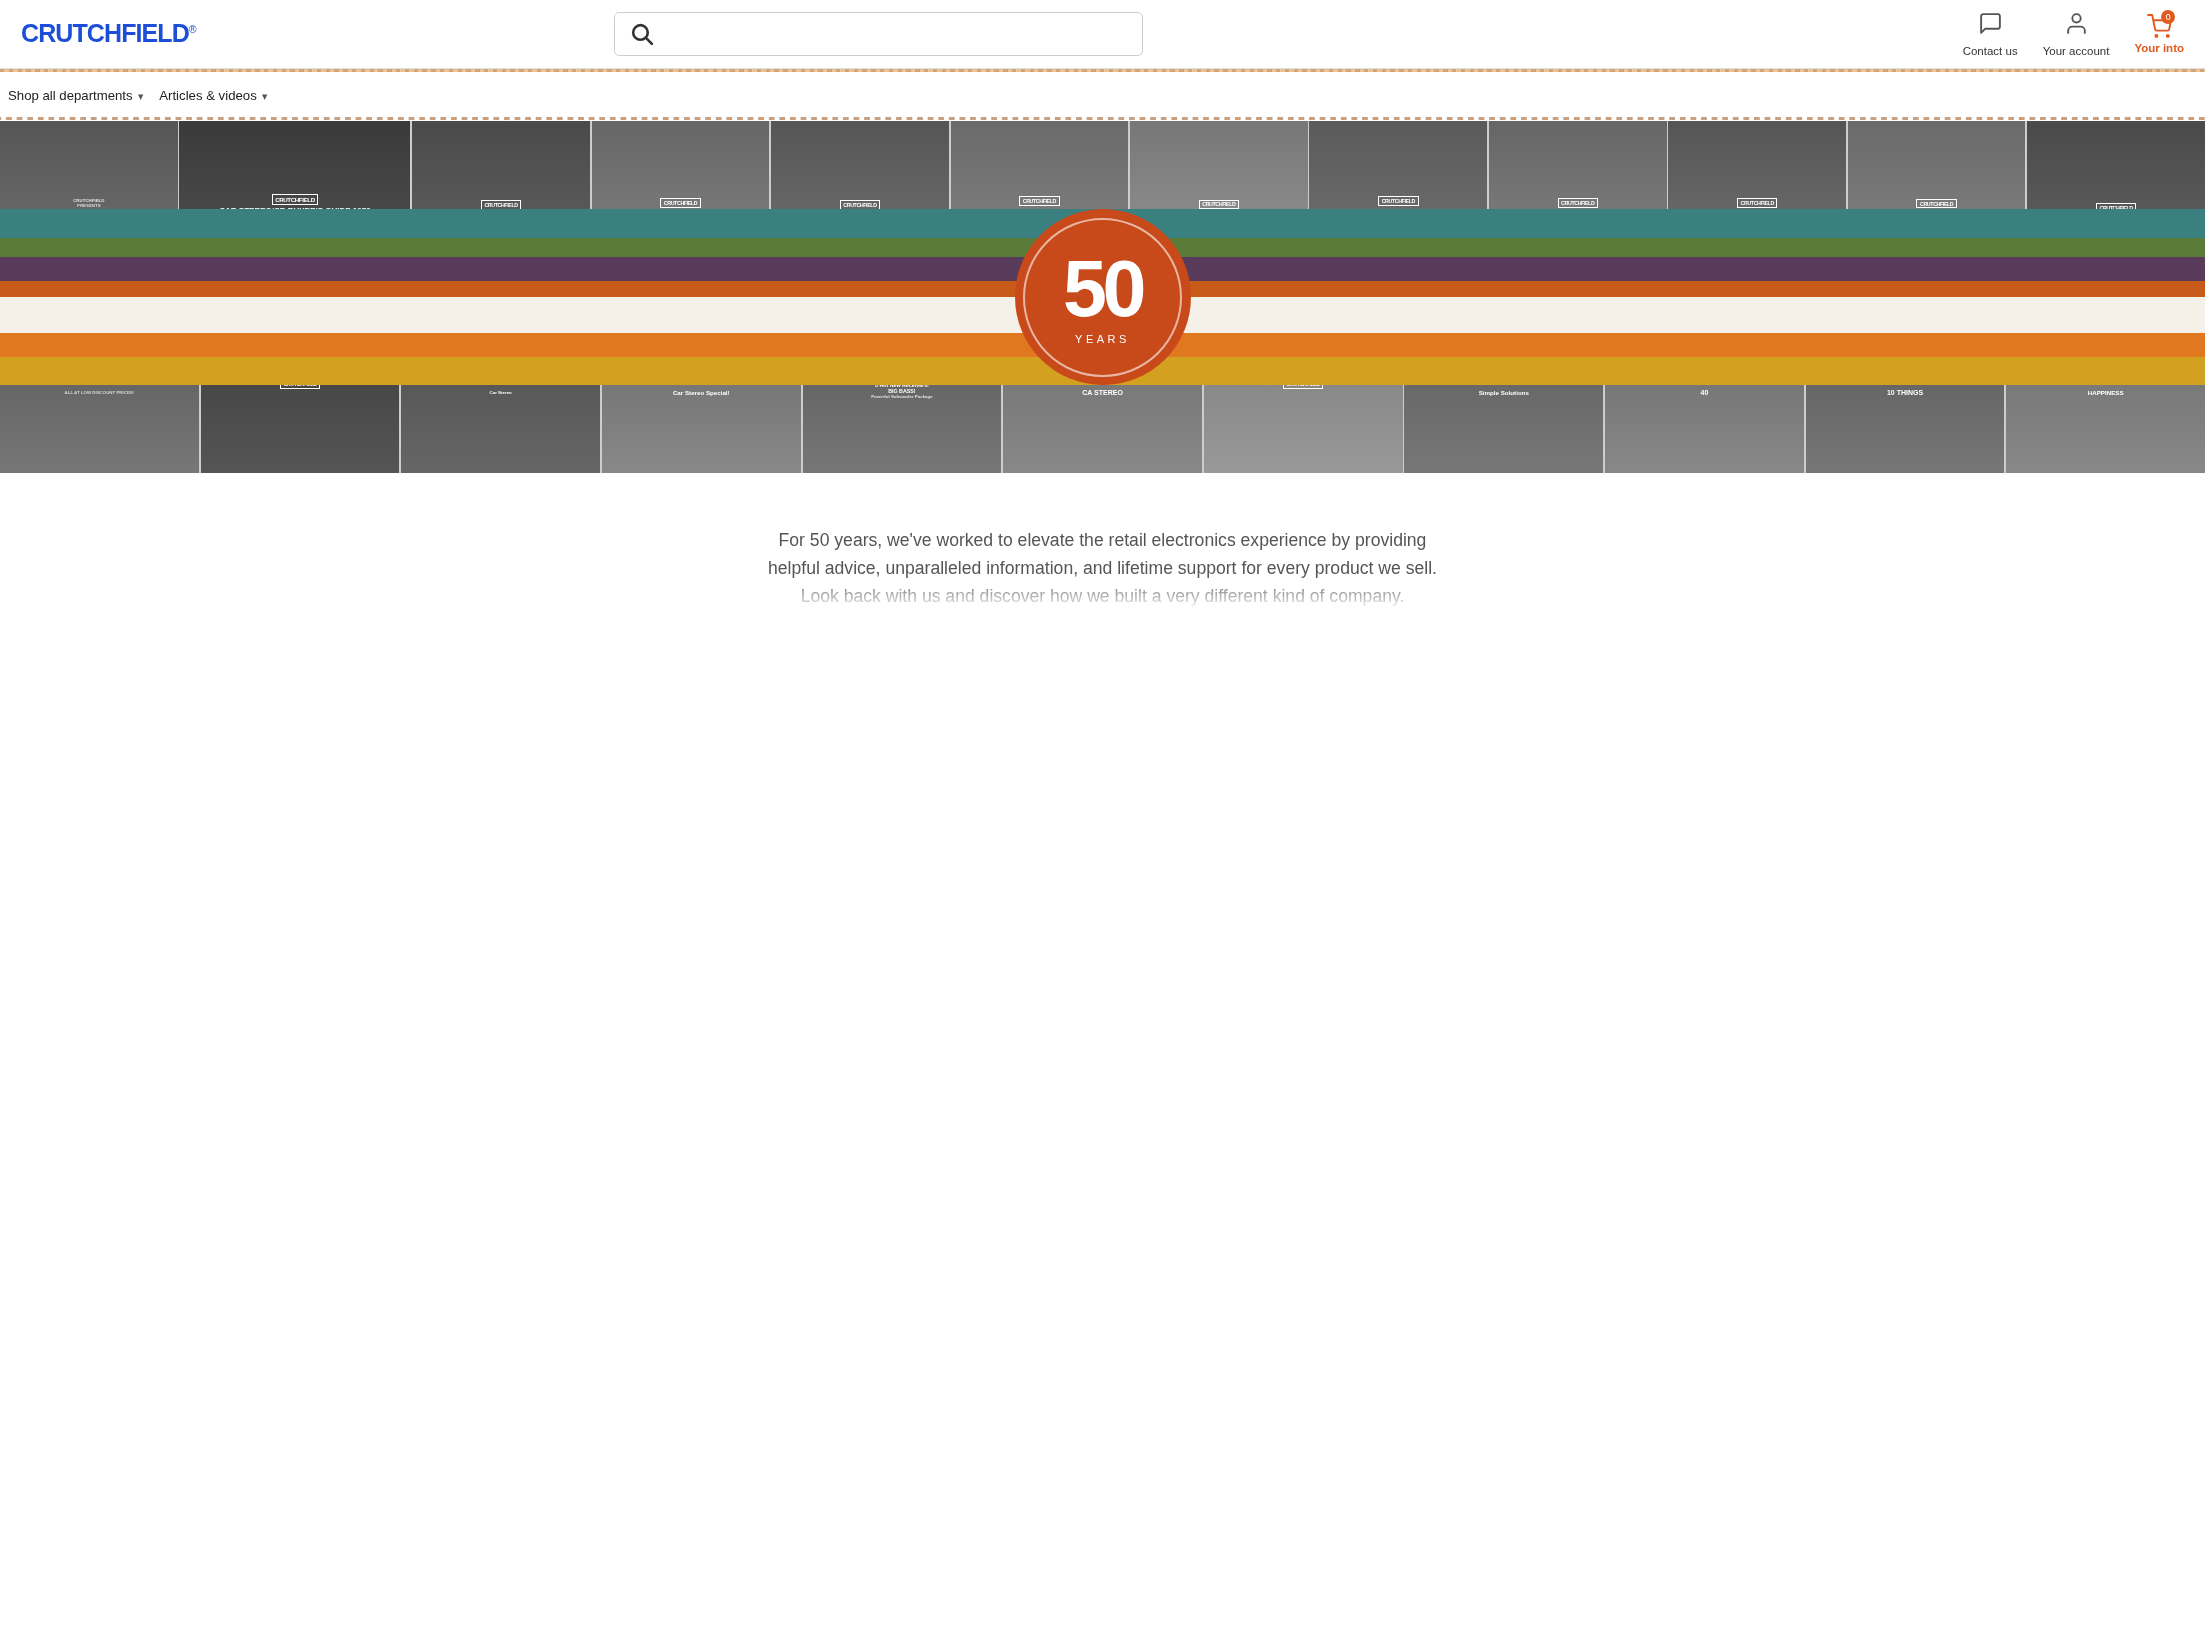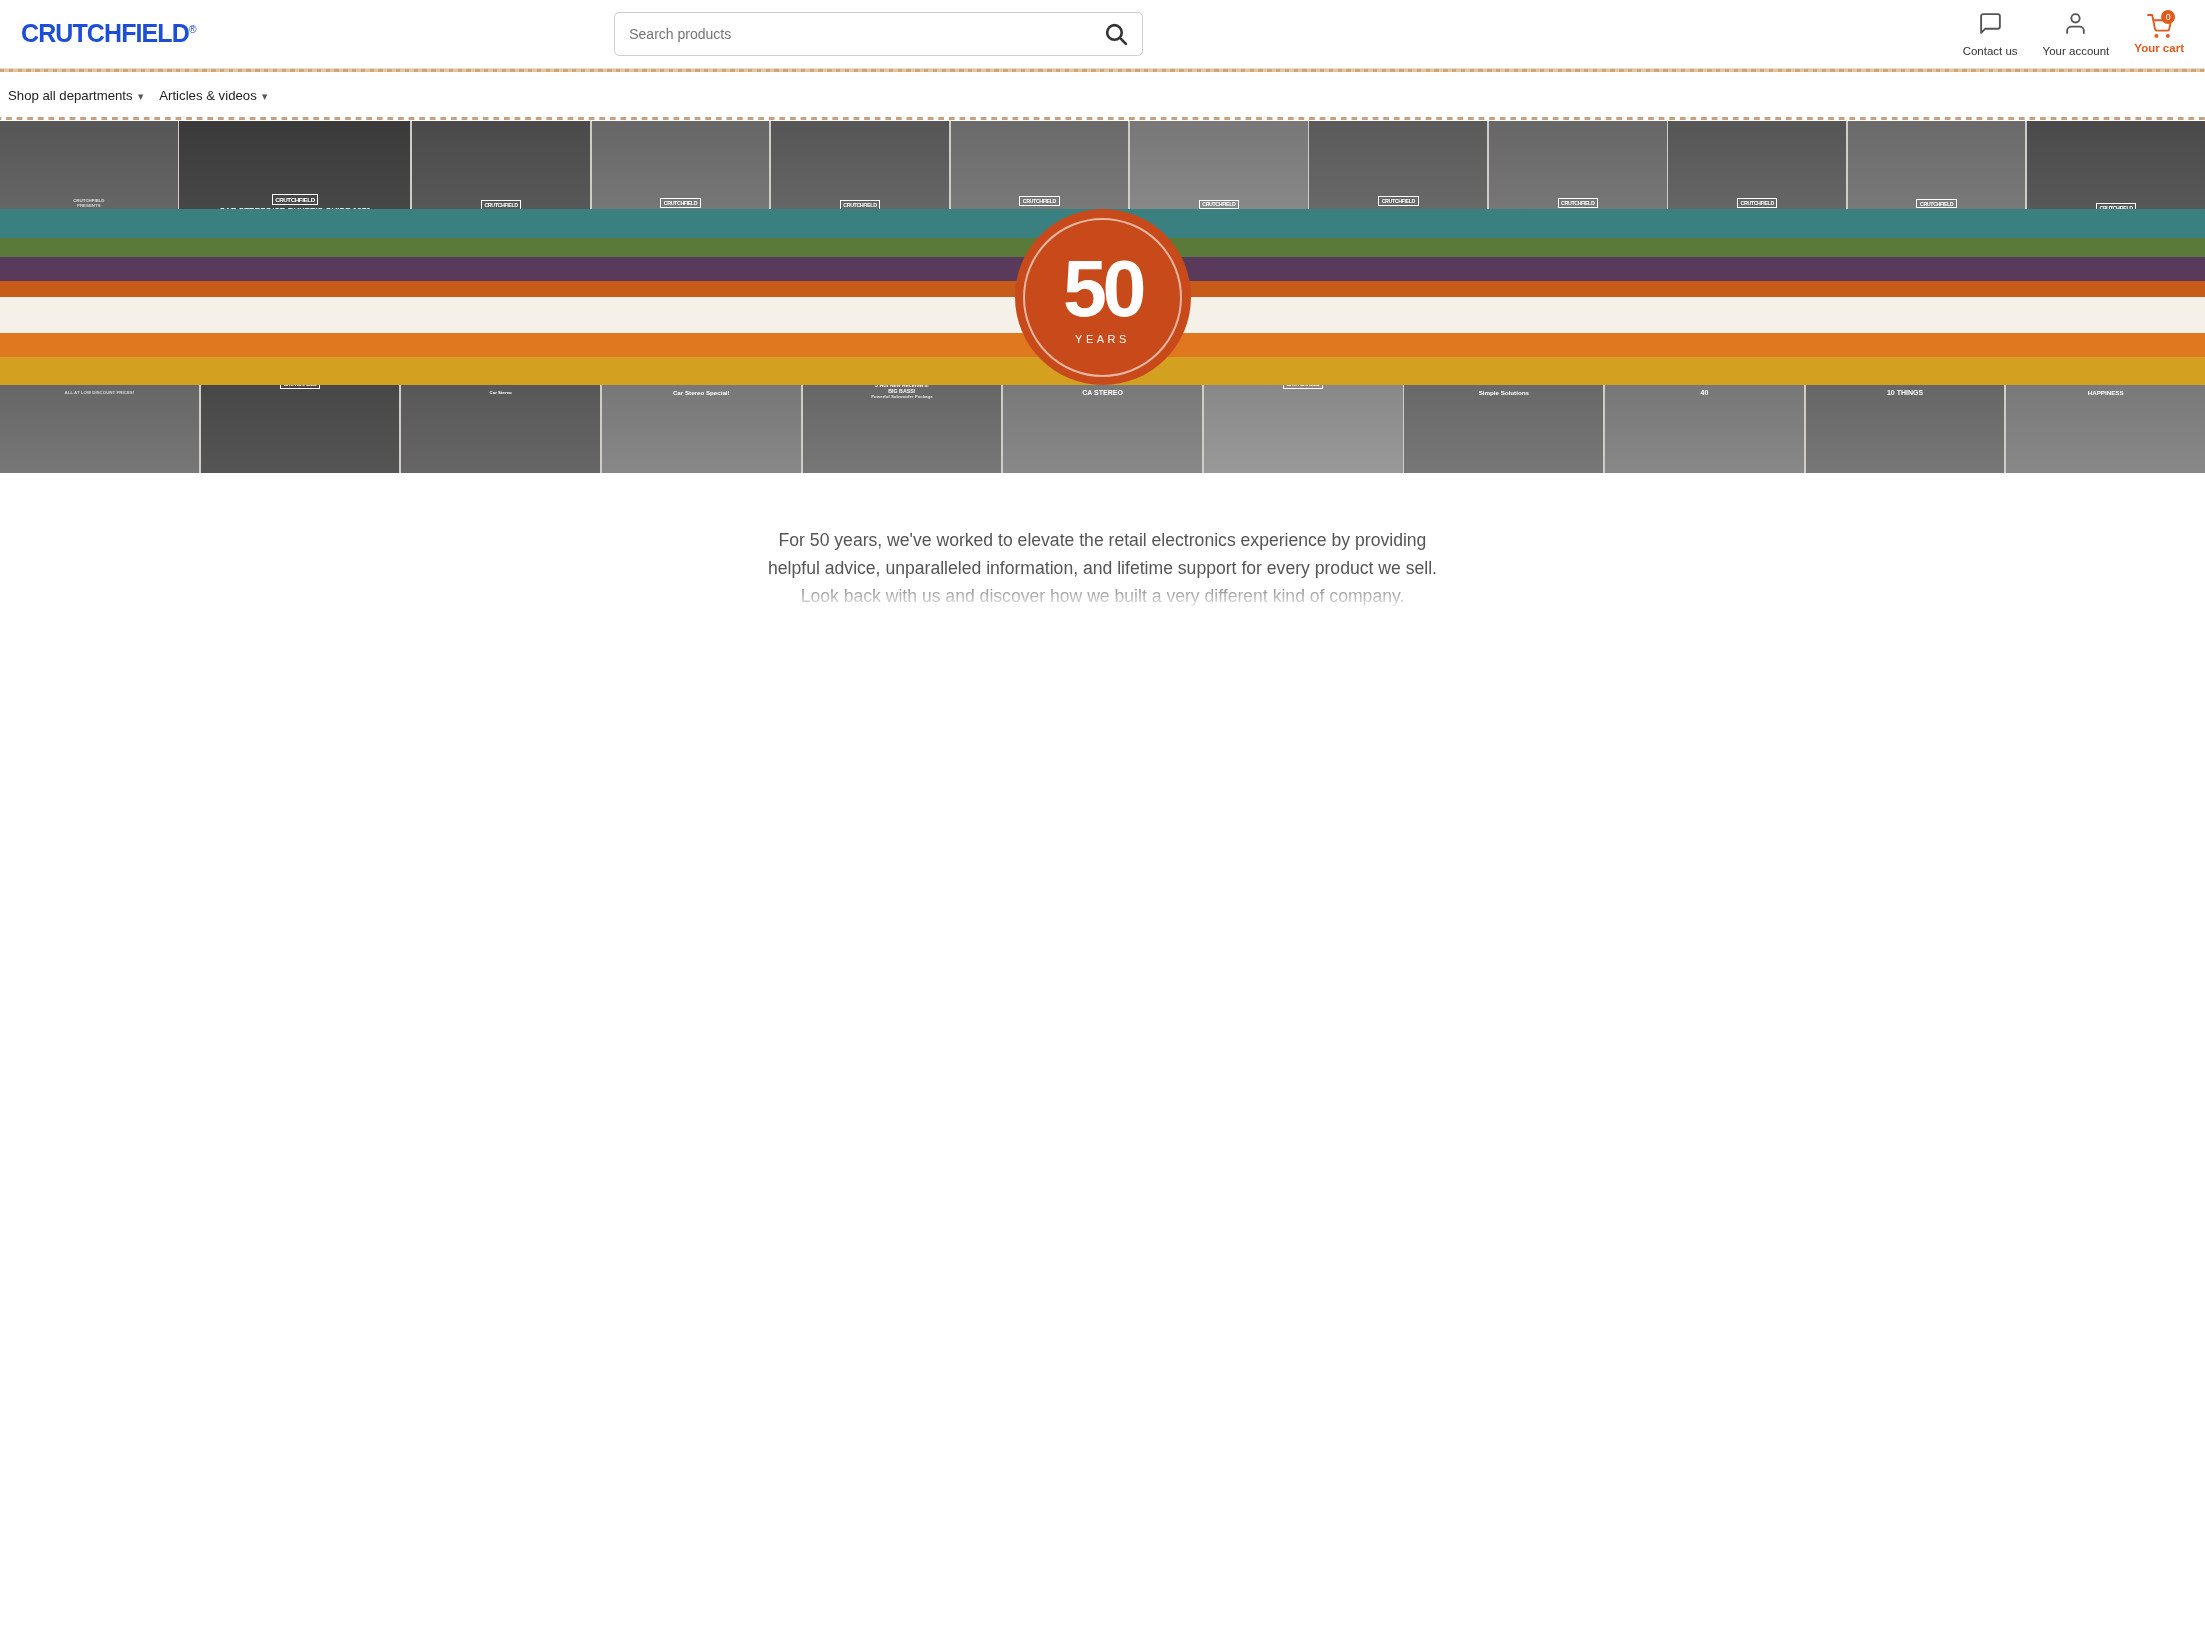--- a/index.html
+++ b/index.html
@@ -334,21 +334,20 @@
   </style>
 </head>
 <body>
 
 <header class="header">
   <div class="logo">
     <span>CRUTCHFIELD</span><sup>®</sup>
   </div>
 
   <div class="search-bar">
-    <input class="search-input" type="text" placeholder="Search products" style="">
     <button class="search-btn">
       <svg class="icon-svg" viewBox="0 0 24 24" fill="none" stroke="#333" stroke-width="2.5" stroke-linecap="round" stroke-linejoin="round">
         <circle cx="11" cy="11" r="7"></circle>
         <line x1="16.5" y1="16.5" x2="22" y2="22"></line>
       </svg>
     </button>
   </div>
 
   <div class="header-actions">
     <a class="header-action">
@@ -370,21 +369,21 @@
     </a>
     <a class="header-action cart-action">
       <span class="icon-wrap cart-icon-wrap">
         <svg width="25" height="25" viewBox="0 0 24 24" fill="none" stroke="#e05a1e" stroke-width="1.8" stroke-linecap="round" stroke-linejoin="round">
           <circle cx="9" cy="21" r="1"></circle>
           <circle cx="20" cy="21" r="1"></circle>
           <path d="M1 1h4l2.68 13.39a2 2 0 0 0 2 1.61h9.72a2 2 0 0 0 2-1.61L23 6H6"></path>
         </svg>
         <span class="cart-badge">0</span>
       </span>
-      <span class="action-label">Your cart</span>
+      <span class="action-label">Your into</span>
     </a>
   </div>
 </header>
 
 <div class="dotted-border"></div>
 
 <nav class="nav-bar">
   <div class="nav-left">
     <div class="nav-item">
       <span>Shop all departments</span>

